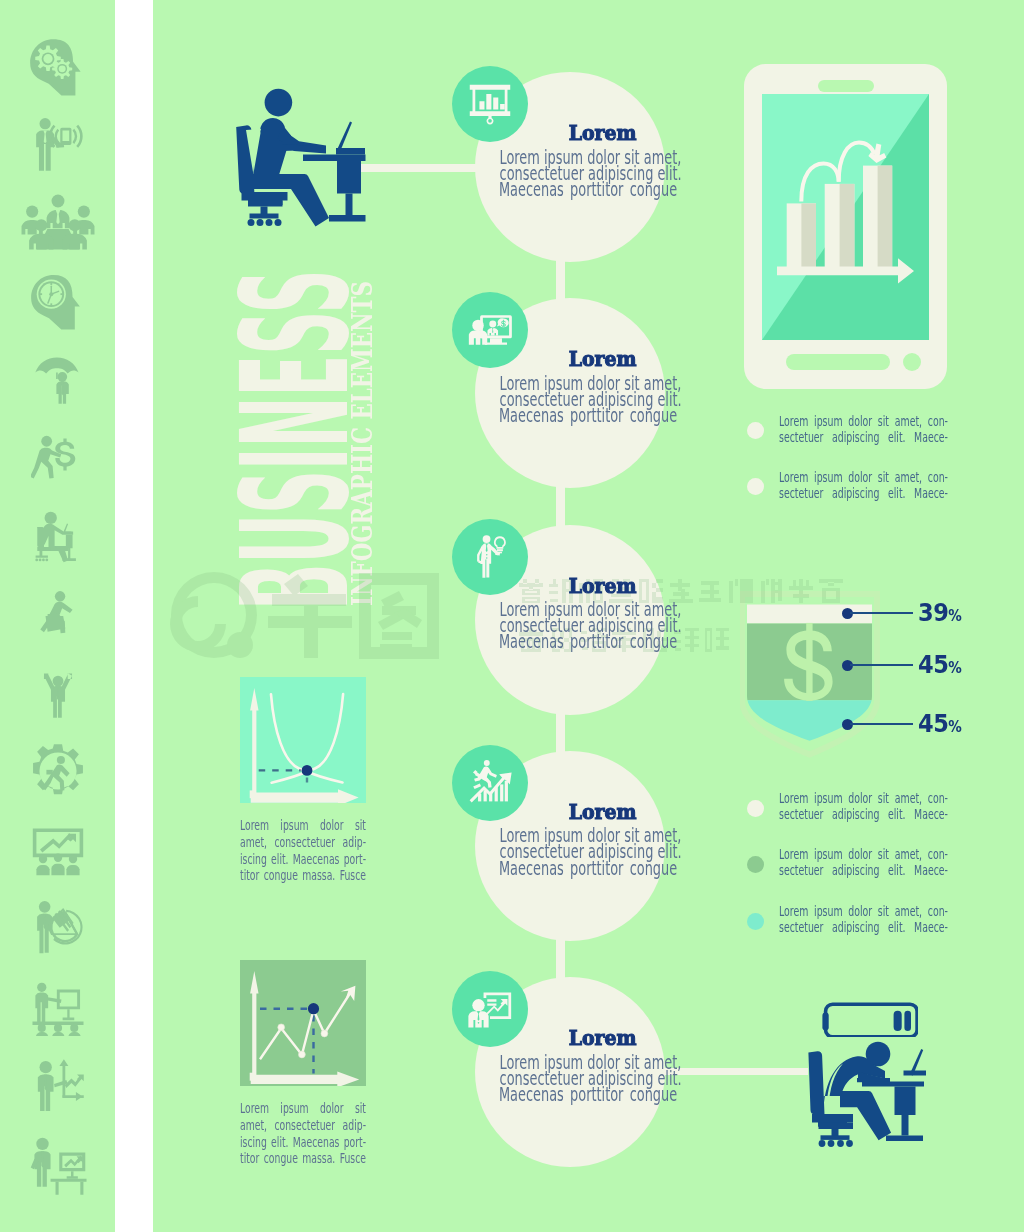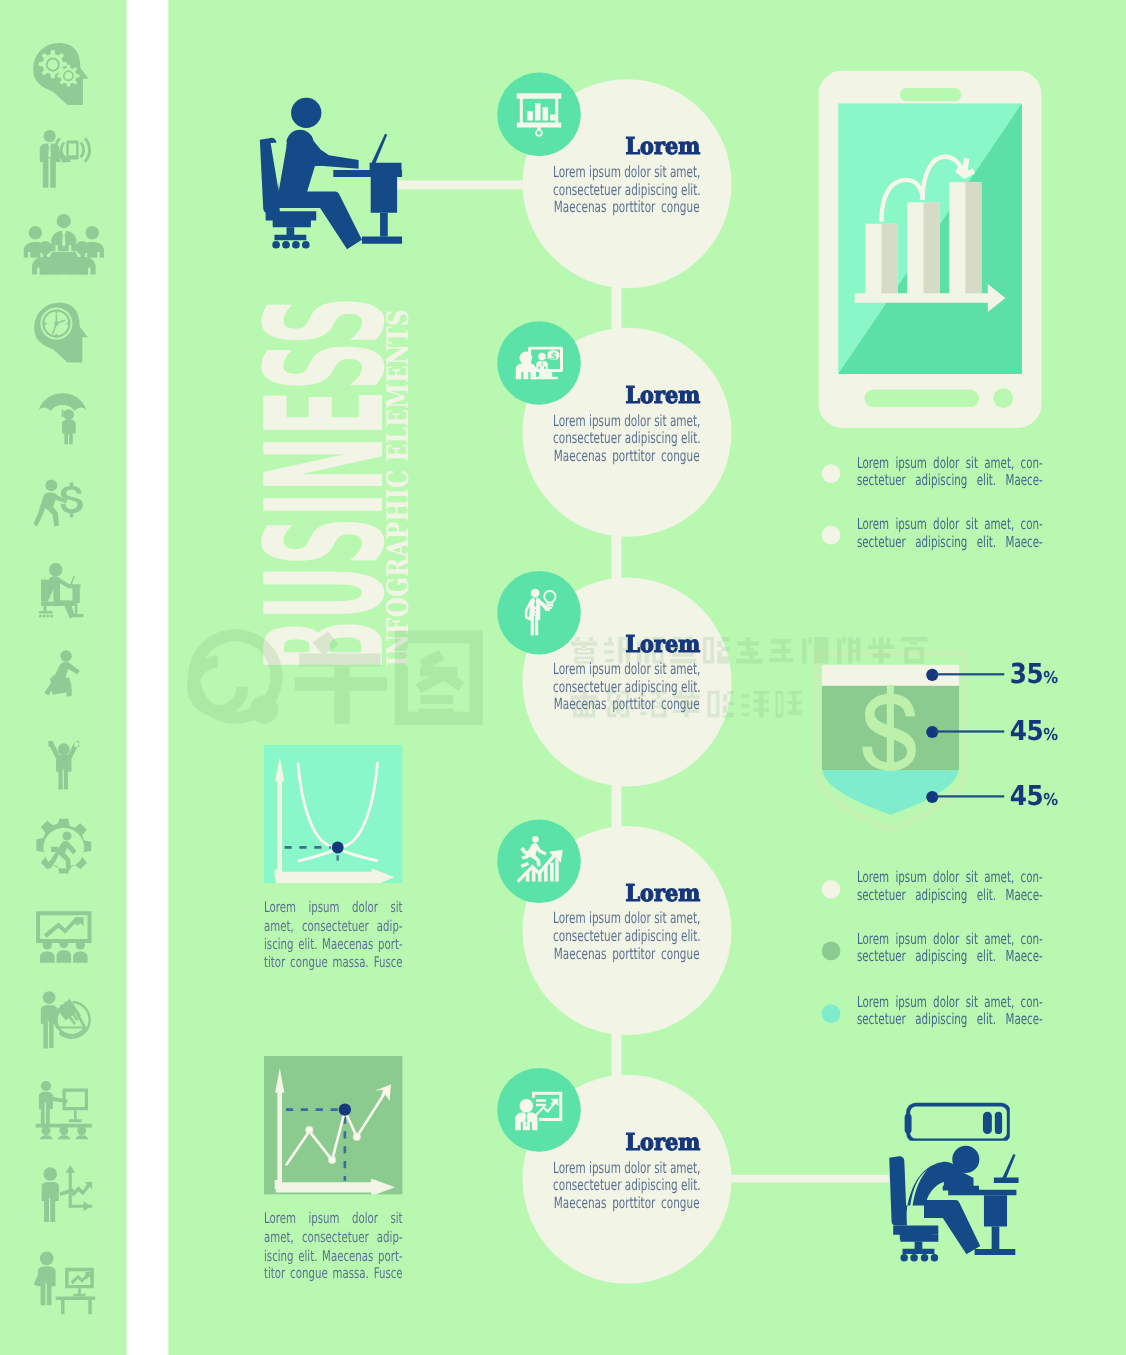--- a/index.html
+++ b/index.html
@@ -19,21 +19,21 @@
 
   
   .tl-stem{position:absolute;background:#f2f4e6;width:9px;z-index:1;}
   .tl-circle{position:absolute;border-radius:50%;background:#f2f4e6;z-index:1;}
   .tl-badge{position:absolute;border-radius:50%;background:#5ae2a8;z-index:4;}
   .tl-badge svg{position:absolute;left:50%;top:50%;transform:translate(-50%,-50%);
                 width:46px;height:46px;fill:#f7f7ee;}
   .tl-title{position:absolute;text-align:right;font-family:"DejaVu Serif Condensed","DejaVu Serif",serif;
             font-weight:bold;color:#16377b;font-size:21px;letter-spacing:0px;
             line-height:21px;-webkit-text-stroke:1.05px #16377b;z-index:4;}
-  .tl-body{position:absolute;color:#5c7191;font-size:14px;line-height:16.2px;z-index:4;}
+  .tl-body{position:absolute;color:#5c7191;font-size:19px;line-height:16.2px;z-index:4;}
   .tl-body > div{white-space:nowrap;transform-origin:50% 50%;}
   .tl-link{position:absolute;background:#f2f4e6;height:9px;}
 
   
   .fig{position:absolute;}
   .chart-box{position:absolute;}
   .cap{position:absolute;color:#5c7191;font-size:13.4px;line-height:16.8px;}
   .cap > div{white-space:nowrap;transform-origin:0 50%;}
 
   
@@ -827,21 +827,21 @@
       <div class="bullet" style="left: 747px; top: 478px; height: 17px; width: 17px; background: rgb(242, 244, 230);"></div>
       <div class="blist-txt" style="left: 779px; top: 468.5px; width: 180px;"><div style="display: inline-block; transform: scaleX(0.755); word-spacing: 3.65571px;">Lorem ipsum dolor sit amet, con-</div><div style="display: inline-block; transform: scaleX(0.755); word-spacing: 7.36889px;">sectetuer adipiscing elit. Maece-</div></div>
       <div class="bullet" style="left: 747px; top: 799.5px; height: 17px; width: 17px; background: rgb(242, 244, 230);"></div>
       <div class="blist-txt" style="left: 779px; top: 790px; width: 180px;"><div style="display: inline-block; transform: scaleX(0.755); word-spacing: 3.65571px;">Lorem ipsum dolor sit amet, con-</div><div style="display: inline-block; transform: scaleX(0.755); word-spacing: 7.36889px;">sectetuer adipiscing elit. Maece-</div></div>
       <div class="bullet" style="left: 747px; top: 855.5px; height: 17px; width: 17px; background: rgb(140, 203, 144);"></div>
       <div class="blist-txt" style="left: 779px; top: 846px; width: 180px;"><div style="display: inline-block; transform: scaleX(0.755); word-spacing: 3.65571px;">Lorem ipsum dolor sit amet, con-</div><div style="display: inline-block; transform: scaleX(0.755); word-spacing: 7.36889px;">sectetuer adipiscing elit. Maece-</div></div>
       <div class="bullet" style="left: 747px; top: 912.5px; height: 17px; width: 17px; background: rgb(126, 236, 205);"></div>
       <div class="blist-txt" style="left: 779px; top: 903px; width: 180px;"><div style="display: inline-block; transform: scaleX(0.755); word-spacing: 3.65571px;">Lorem ipsum dolor sit amet, con-</div><div style="display: inline-block; transform: scaleX(0.755); word-spacing: 7.36889px;">sectetuer adipiscing elit. Maece-</div></div>
       <div class="leaddot" style="left: 842px; top: 607.5px;"></div>
       <div class="leader" style="left: 850px; top: 612px; width: 63px;"></div>
-      <div class="pct" style="left: 918px; top: 598px;"><span style="font-size: inherit;">35</span><span>%</span></div>
+      <div class="pct" style="left: 918px; top: 598px;"><span style="font-size: inherit;">39</span><span>%</span></div>
       <div class="leaddot" style="left: 842px; top: 659.5px;"></div>
       <div class="leader" style="left: 850px; top: 664px; width: 63px;"></div>
       <div class="pct" style="left: 918px; top: 650px;"><span style="font-size: inherit;">45</span><span>%</span></div>
       <div class="leaddot" style="left: 842px; top: 718.5px;"></div>
       <div class="leader" style="left: 850px; top: 723px; width: 63px;"></div>
       <div class="pct" style="left: 918px; top: 709px;"><span style="font-size: inherit;">45</span><span>%</span></div>
     </div>
 </div>
 
 </body></html>

